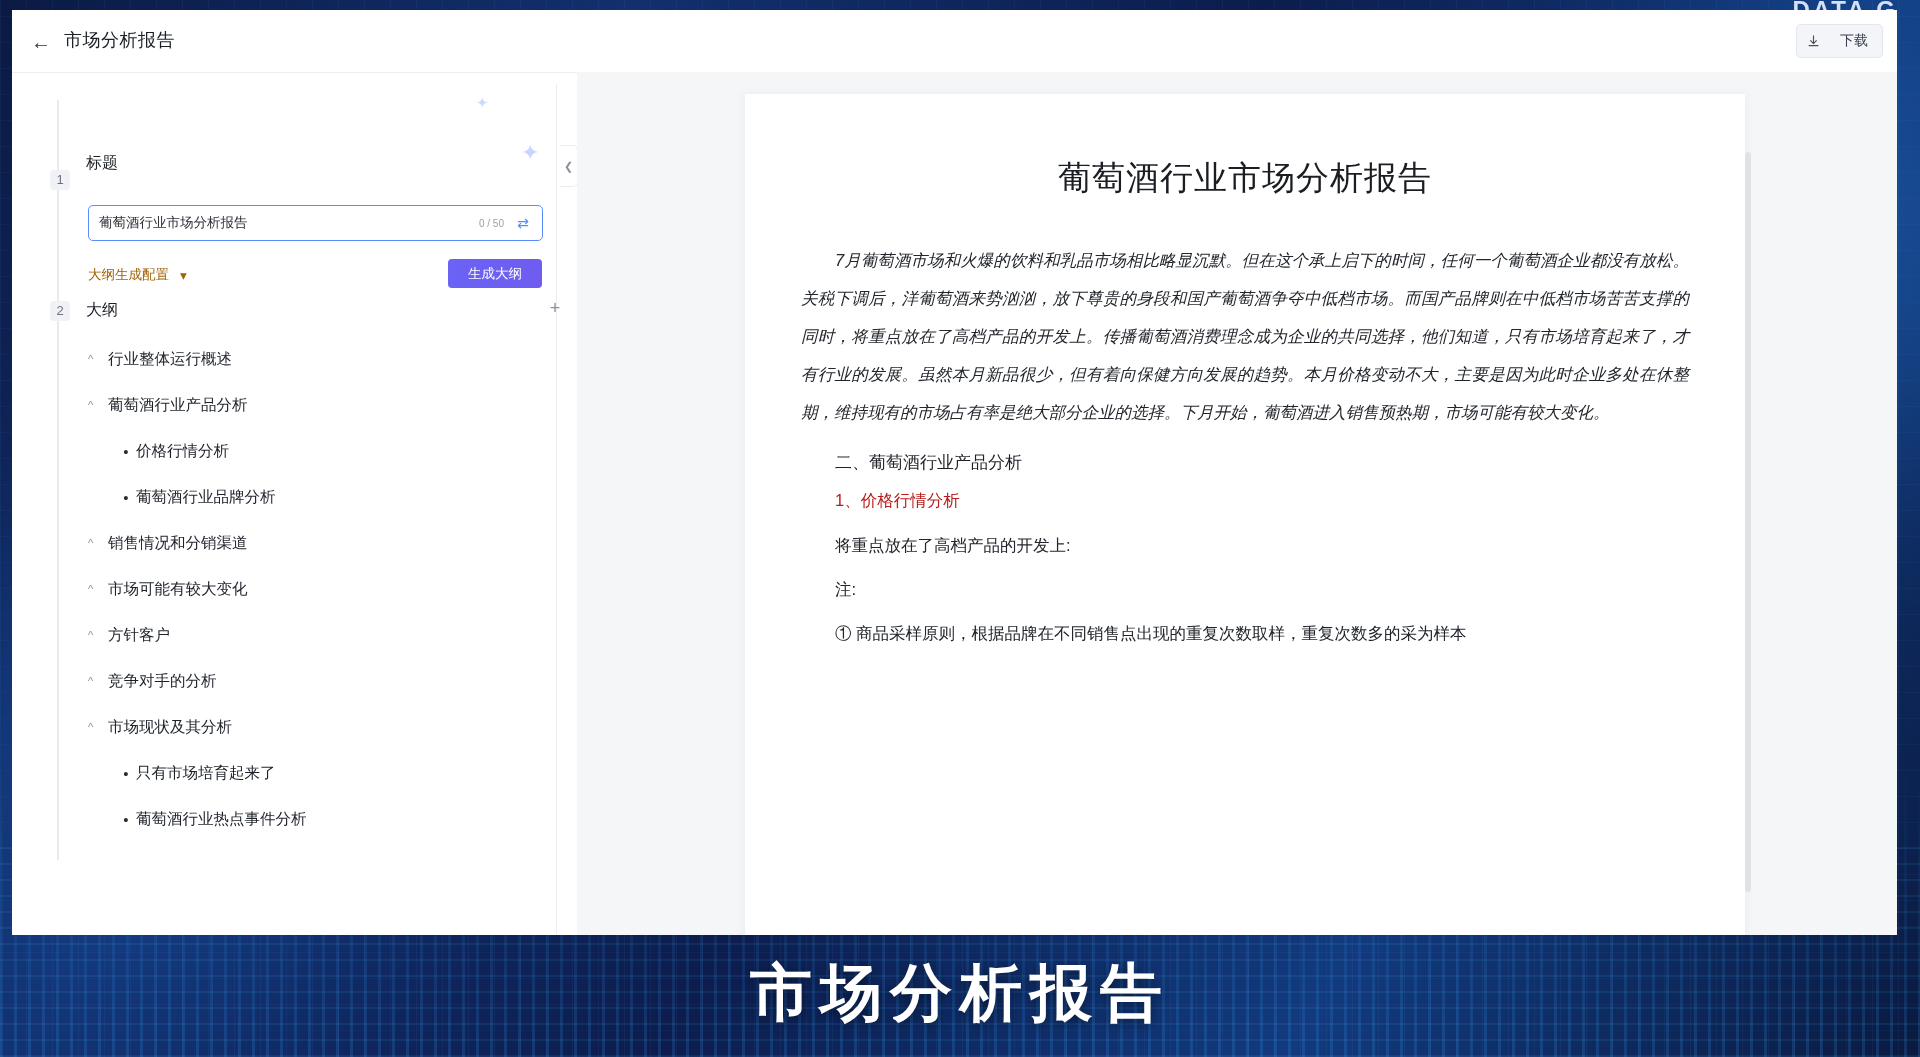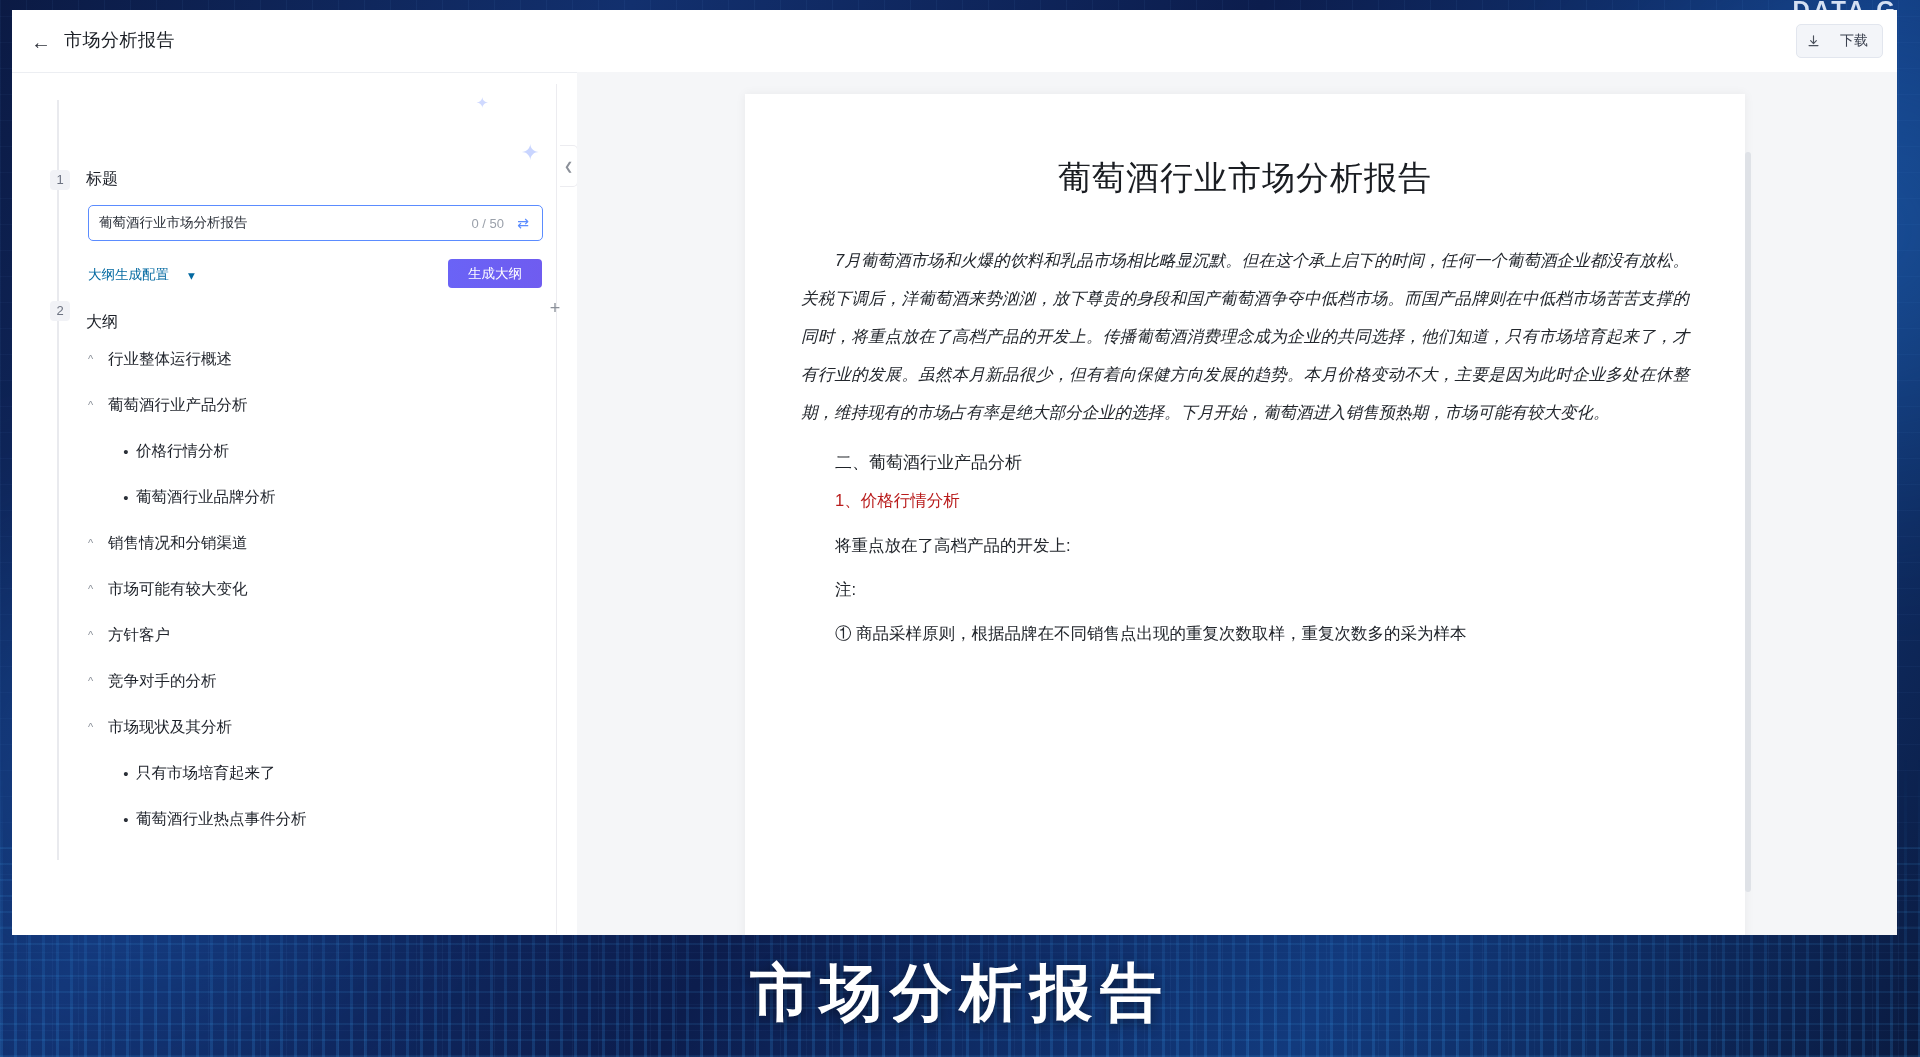--- a/index.html
+++ b/index.html
@@ -165,22 +165,22 @@
     text-align: center;
   }
   .step.s1 { top: 86px; }
   .step.s2 { top: 217px; }
   .step-label {
     position: absolute;
     left: 60px;
     font-size: 16px;
     color: #1d2129;
   }
-  .step-label.l1 { top: 85px; }
-  .step-label.l2 { top: 228px; }
+  .step-label.l1 { top: 69px; }
+  .step-label.l2 { top: 216px; }
 
   .title-input {
     position: absolute;
     left: 62px; top: 121px;
     width: 455px; height: 36px;
     border: 1px solid #5b8cff;
     border-radius: 5px;
     box-sizing: border-box;
     display: flex;
     align-items: center;
@@ -188,42 +188,42 @@
   }
   .title-input .val {
     flex: 1;
     padding-left: 10px;
     font-size: 13.5px;
     color: #2a2f38;
     white-space: nowrap;
     overflow: hidden;
   }
   .title-input .count {
-    font-size: 13px;
+    font-size: 10px;
     color: #9aa0aa;
     padding-right: 8px;
   }
   .title-input .swap {
     width: 22px;
     color: #5b8cff;
     font-size: 14px;
     text-align: center;
     padding-right: 8px;
     cursor: pointer;
   }
 
   .outline-cfg {
     position: absolute;
     left: 62px; top: 182px;
     font-size: 13.5px;
-    color: #0369a1;
+    color: #a16207;
     cursor: pointer;
     display: flex;
     align-items: center;
-    gap: 19px;
+    gap: 11px;
   }
   .gen-outline-btn {
     position: absolute;
     left: 422px; top: 175px;
     width: 94px; height: 29px;
     border-radius: 4px;
     background: linear-gradient(90deg, #6a63f6 0%, #6f5cf0 100%);
     color: #fff;
     font-size: 13.5px;
     text-align: center;

